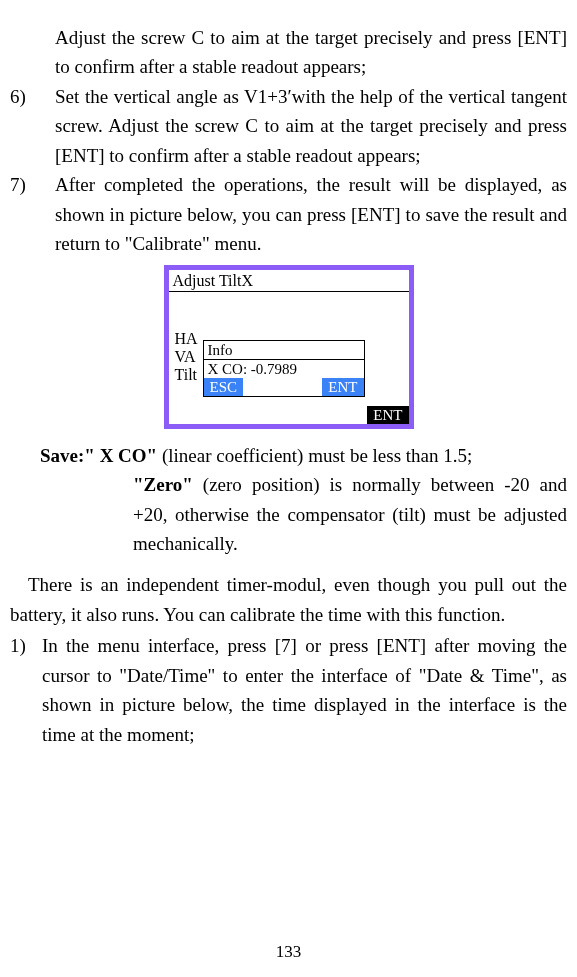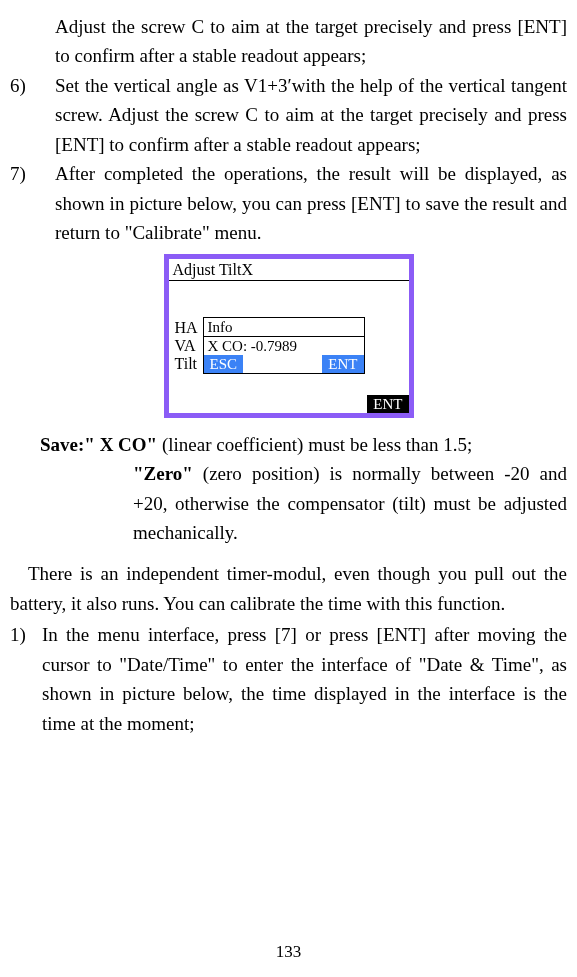--- a/index.html
+++ b/index.html
@@ -5,21 +5,21 @@
   html, body {
     margin: 0;
     padding: 0;
     background: #fff;
     font-family: "Times New Roman", Times, serif;
     color: #000;
   }
   .page {
     width: 577px;
     min-height: 977px;
-    padding: 12px 10px 0 10px;
+    padding: 23px 10px 0 10px;
     box-sizing: border-box;
     position: relative;
     font-size: 19px;
     line-height: 1.55;
   }
 
   
   .indent-block {
     margin-left: 45px;
     text-align: justify;
@@ -90,21 +90,21 @@
   .dev-body {
     position: relative;
     padding: 2px 6px 4px 6px;
     height: 90px;
     margin-top: 36px;
   }
   .dev-row { line-height: 1.15; }
   .dev-popup {
     position: absolute;
     left: 34px;
-    top: 0px;
+    top: 12px;
     width: 160px;
     border: 1px solid #000;
     background: #fff;
     font-size: 15px;
   }
   .dev-popup .p-title {
     border-bottom: 1px solid #000;
     padding: 0 4px;
   }
   .dev-popup .p-line {

